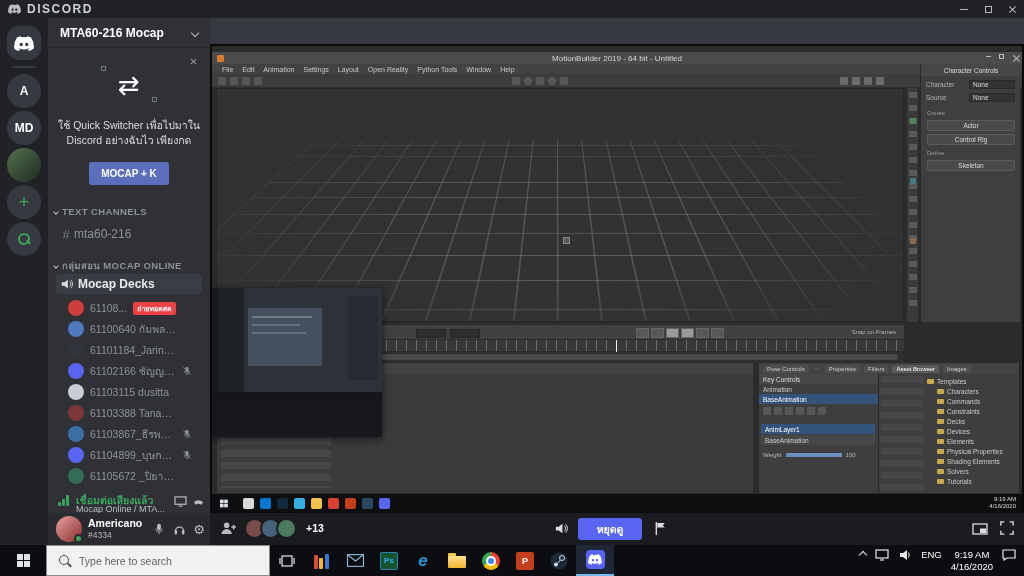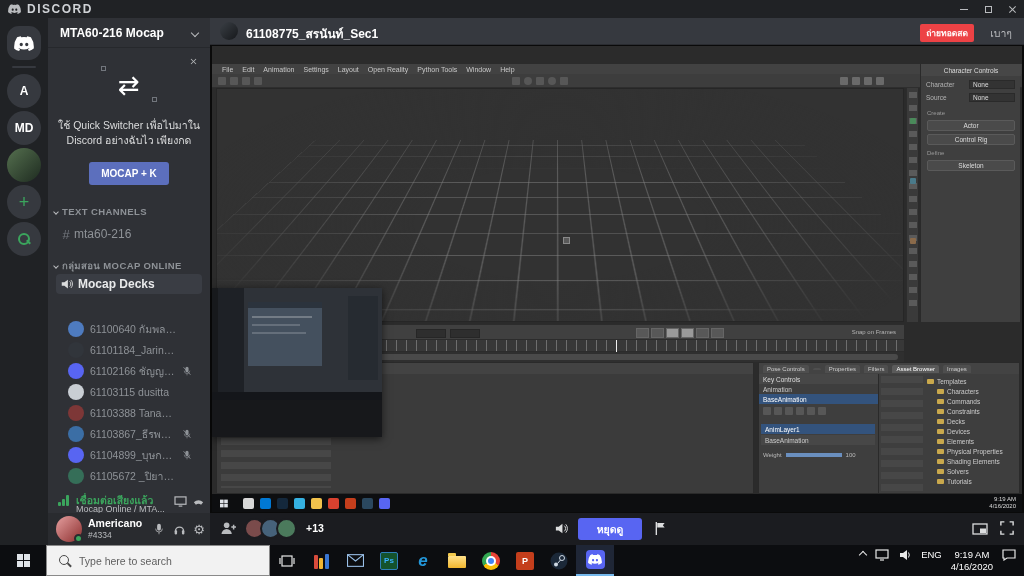--- a/index.html
+++ b/index.html
@@ -239,20 +239,25 @@
     </div>
     <div class="chan voice-sel" style="top:256px;font-size:12px">
       <svg viewBox="0 0 16 16" width="14" height="14" style="margin:0 4px 0 4px">
           <path d="M2 6h3l4-3v10L5 10H2z" fill="#dcddde"></path>
           <path d="M11 5a4 4 0 0 1 0 6" stroke="#dcddde" fill="none"></path>
           <path d="M12.5 3.5a6.5 6.5 0 0 1 0 9" stroke="#dcddde" fill="none"></path>
         </svg>
       <span>Mocap Decks</span>
     </div>
 
+    <div class="member" style="top:280px">
+      <span class="mav" style="background: rgb(207, 61, 61);"></span>
+      <span class="mname" style="max-width:44px">61108...</span>
+      <span class="livepill">ถ่ายทอดสด</span>
+    </div>
     <div class="member" style="top:301px">
       <span class="mav" style="background: rgb(78, 123, 191);"></span>
       <span class="mname">61100640 กัมพล เง...</span>
     </div>
     <div class="member" style="top:322px">
       <span class="mav" style="background: rgb(49, 53, 59);"></span>
       <span class="mname">61101184_Jarinporn</span>
     </div>
     <div class="member" style="top:343px">
       <span class="mav" style="background: rgb(88, 101, 242);"></span>
@@ -333,30 +338,33 @@
             <rect x="11" y="9" width="3" height="5" rx="1" fill="#b9bbbe"></rect>
           </svg>
       </span>
       <span class="upic" style="left:142px;color:#b9bbbe;font-size:13px">
         <span>⚙</span>
       </span>
     </div>
   </div>
 
   <div class="main">
-    <div class="mheader">
-      <span class="mhav"></span>
-      <span class="mhtitle">61108775_สรนันท์_Sec1</span>
-      <span class="mhlive">ถ่ายทอดสด</span>
-      <span class="mhlabel">เบาๆ</span>
-    </div>
 
     <div class="view">
 
       <div class="mb">
+        <div class="mbtitle">
+          <span class="mbico"></span>
+          <span>MotionBuilder 2019 - 64 bit - Untitled</span>
+          <span class="mbw" style="right:5px">
+            <span class="ic-min" style="width:5px"></span>
+            <span class="ic-max" style="width:5px;height:5px"></span>
+            <span class="ic-x" style="width:5px;height:5px"></span>
+          </span>
+        </div>
         <div class="mbmenu">
           <span>File</span>
           <span>Edit</span>
           <span>Animation</span>
           <span>Settings</span>
           <span>Layout</span>
           <span>Open Reality</span>
           <span>Python Tools</span>
           <span>Window</span>
           <span>Help</span>

